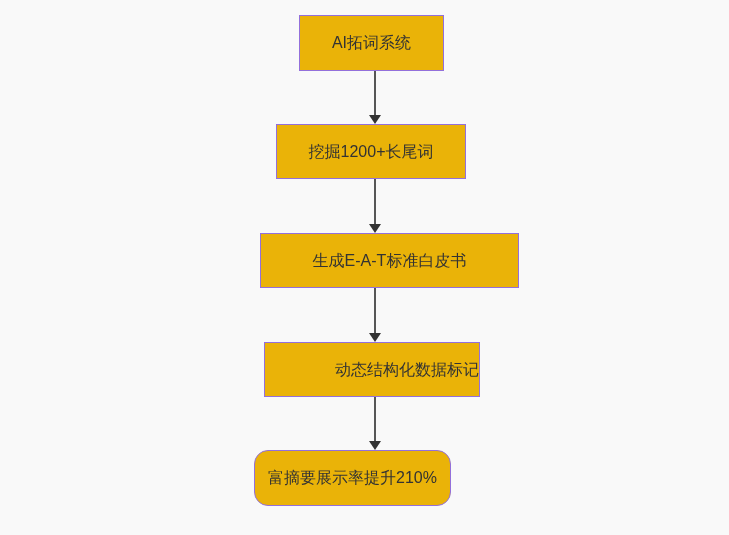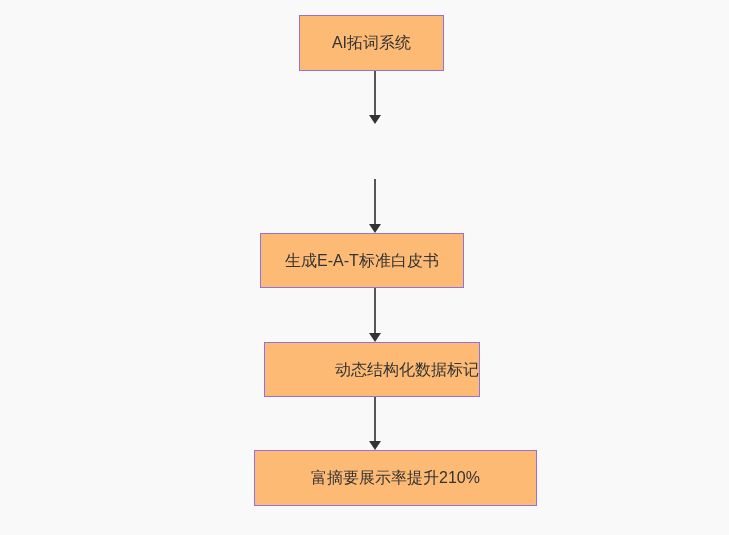--- a/index.html
+++ b/index.html
@@ -12,21 +12,21 @@
   .canvas {
     position: relative;
     width: 729px;
     height: 535px;
     background: #f9f9f9;
     overflow: hidden;
   }
   .node {
     position: absolute;
     box-sizing: border-box;
-    background: #fdba74;
+    background: #eab308;
     border: 1px solid #9370DB;
     display: flex;
     align-items: center;
     justify-content: center;
     text-align: center;
   }
   .node span {
     font-size: 16px;
     color: #333333;
     line-height: 1.2;
@@ -57,30 +57,33 @@
 </style>
 </head>
 <body>
 
 <div class="canvas">
 
   <div class="node" style="left:299px; top:15px; width:145px; height:56px;">
     <span>AI拓词系统</span>
   </div>
 
+  <div class="node" style="left:276px; top:124px; width:190px; height:55px;">
+    <span>挖掘1200+长尾词</span>
+  </div>
 
-  <div class="node" style="left:260px; top:233px; width:204px; height:55px;">
+  <div class="node" style="left:260px; top:233px; width:259px; height:55px;">
     <span>生成E-A-T标准白皮书</span>
   </div>
 
   <div class="node" style="left:264px; top:342px; width:216px; height:55px;justify-content:flex-end;">
     <span>动态结构化数据标记</span>
   </div>
 
-  <div class="node" style="left:254px; top:450px; width:283px; height:56px;">
+  <div class="node" style="left:254px; top:450px; width:197px; height:56px;border-radius:14px;">
     <span>富摘要展示率提升210%</span>
   </div>
 
   <div class="edge" style="left:369px; top:71px; height:53px;">
     <div class="line"></div>
     <div class="head"></div>
   </div>
 
   <div class="edge" style="left:369px; top:179px; height:54px;">
     <div class="line"></div>

